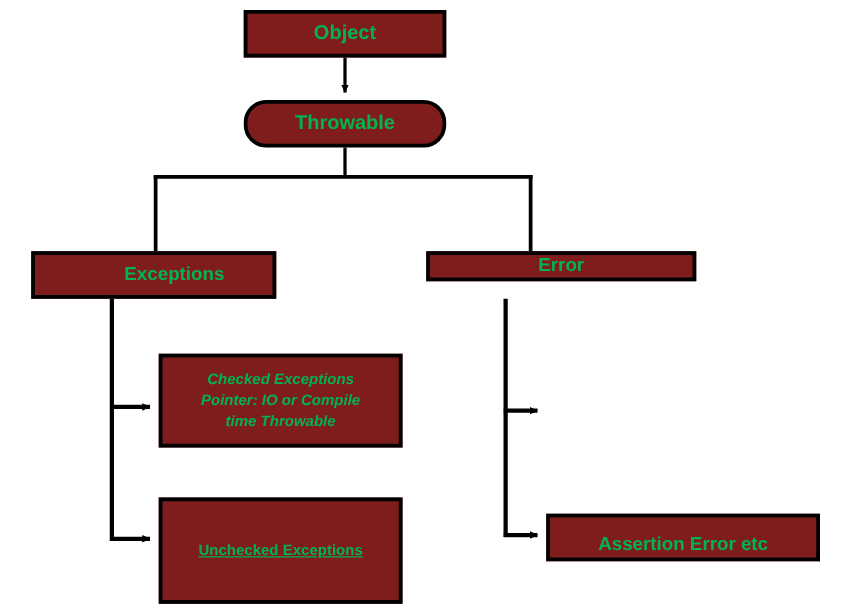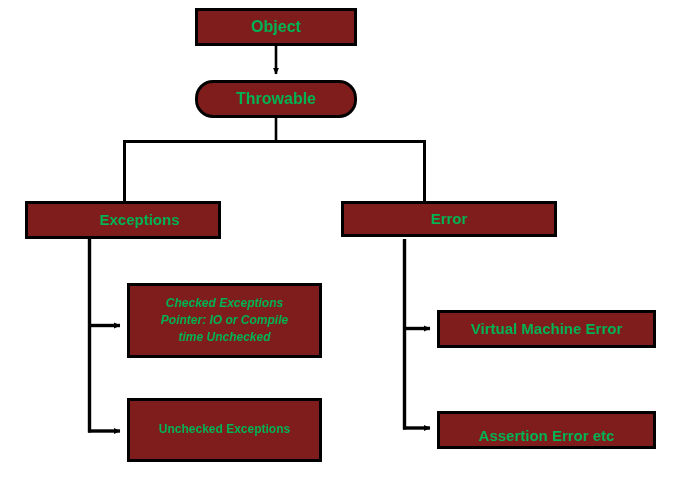--- a/index.html
+++ b/index.html
@@ -37,23 +37,23 @@
     z-index: 3;
   }
   .node .line {
     display: block;
     white-space: nowrap;
   }
   
   #node-object   { left:195px; top:8px;   width:162px; height:38px; font-size:16px; }
   #node-throwable{ left:195px; top:80px;  width:162px; height:38px; font-size:16px;border-radius:18px; }
   #node-exceptions{left:25px;  top:201px; width:196px; height:38px; font-size:15px;padding-left:33px; }
-  #node-error    { left:341px; top:201px; width:216px; height:36px; font-size:15px; }
+  #node-error    { left:341px; top:201px; width:216px; height:24px; font-size:15px; }
   #node-checked  { left:127px; top:283px; width:195px; height:75px; font-size:12px;font-style:italic; }
-  #node-unchecked{ left:127px; top:398px; width:195px; height:64px; font-size:12px; }
+  #node-unchecked{ left:127px; top:398px; width:195px; height:85px; font-size:12px;text-decoration:underline; }
   #node-vmerror  { left:437px; top:310px; width:219px; height:38px; font-size:15px; }
   #node-assertion{ left:437px; top:411px; width:219px; height:38px; font-size:15px;justify-content:flex-end; }
 
   .edges {
     position: absolute;
     left: 0;
     top: 0;
     width: 675px;
     height: 490px;
     z-index: 1;
@@ -108,28 +108,25 @@
     <span class="line">Exceptions</span>
   </div>
 
   <div class="node" id="node-error">
     <span class="line">Error</span>
   </div>
 
   <div class="node" id="node-checked">
     <span class="line">Checked Exceptions</span>
     <span class="line">Pointer: IO or Compile</span>
-    <span class="line">time Unchecked</span>
+    <span class="line">time Throwable</span>
   </div>
 
   <div class="node" id="node-unchecked">
     <span class="line">Unchecked Exceptions</span>
   </div>
 
-  <div class="node" id="node-vmerror">
-    <span class="line">Virtual Machine Error</span>
-  </div>
 
   <div class="node" id="node-assertion">
     <span class="line">Assertion Error etc</span>
   </div>
 
 </div>
 
 </body></html>

